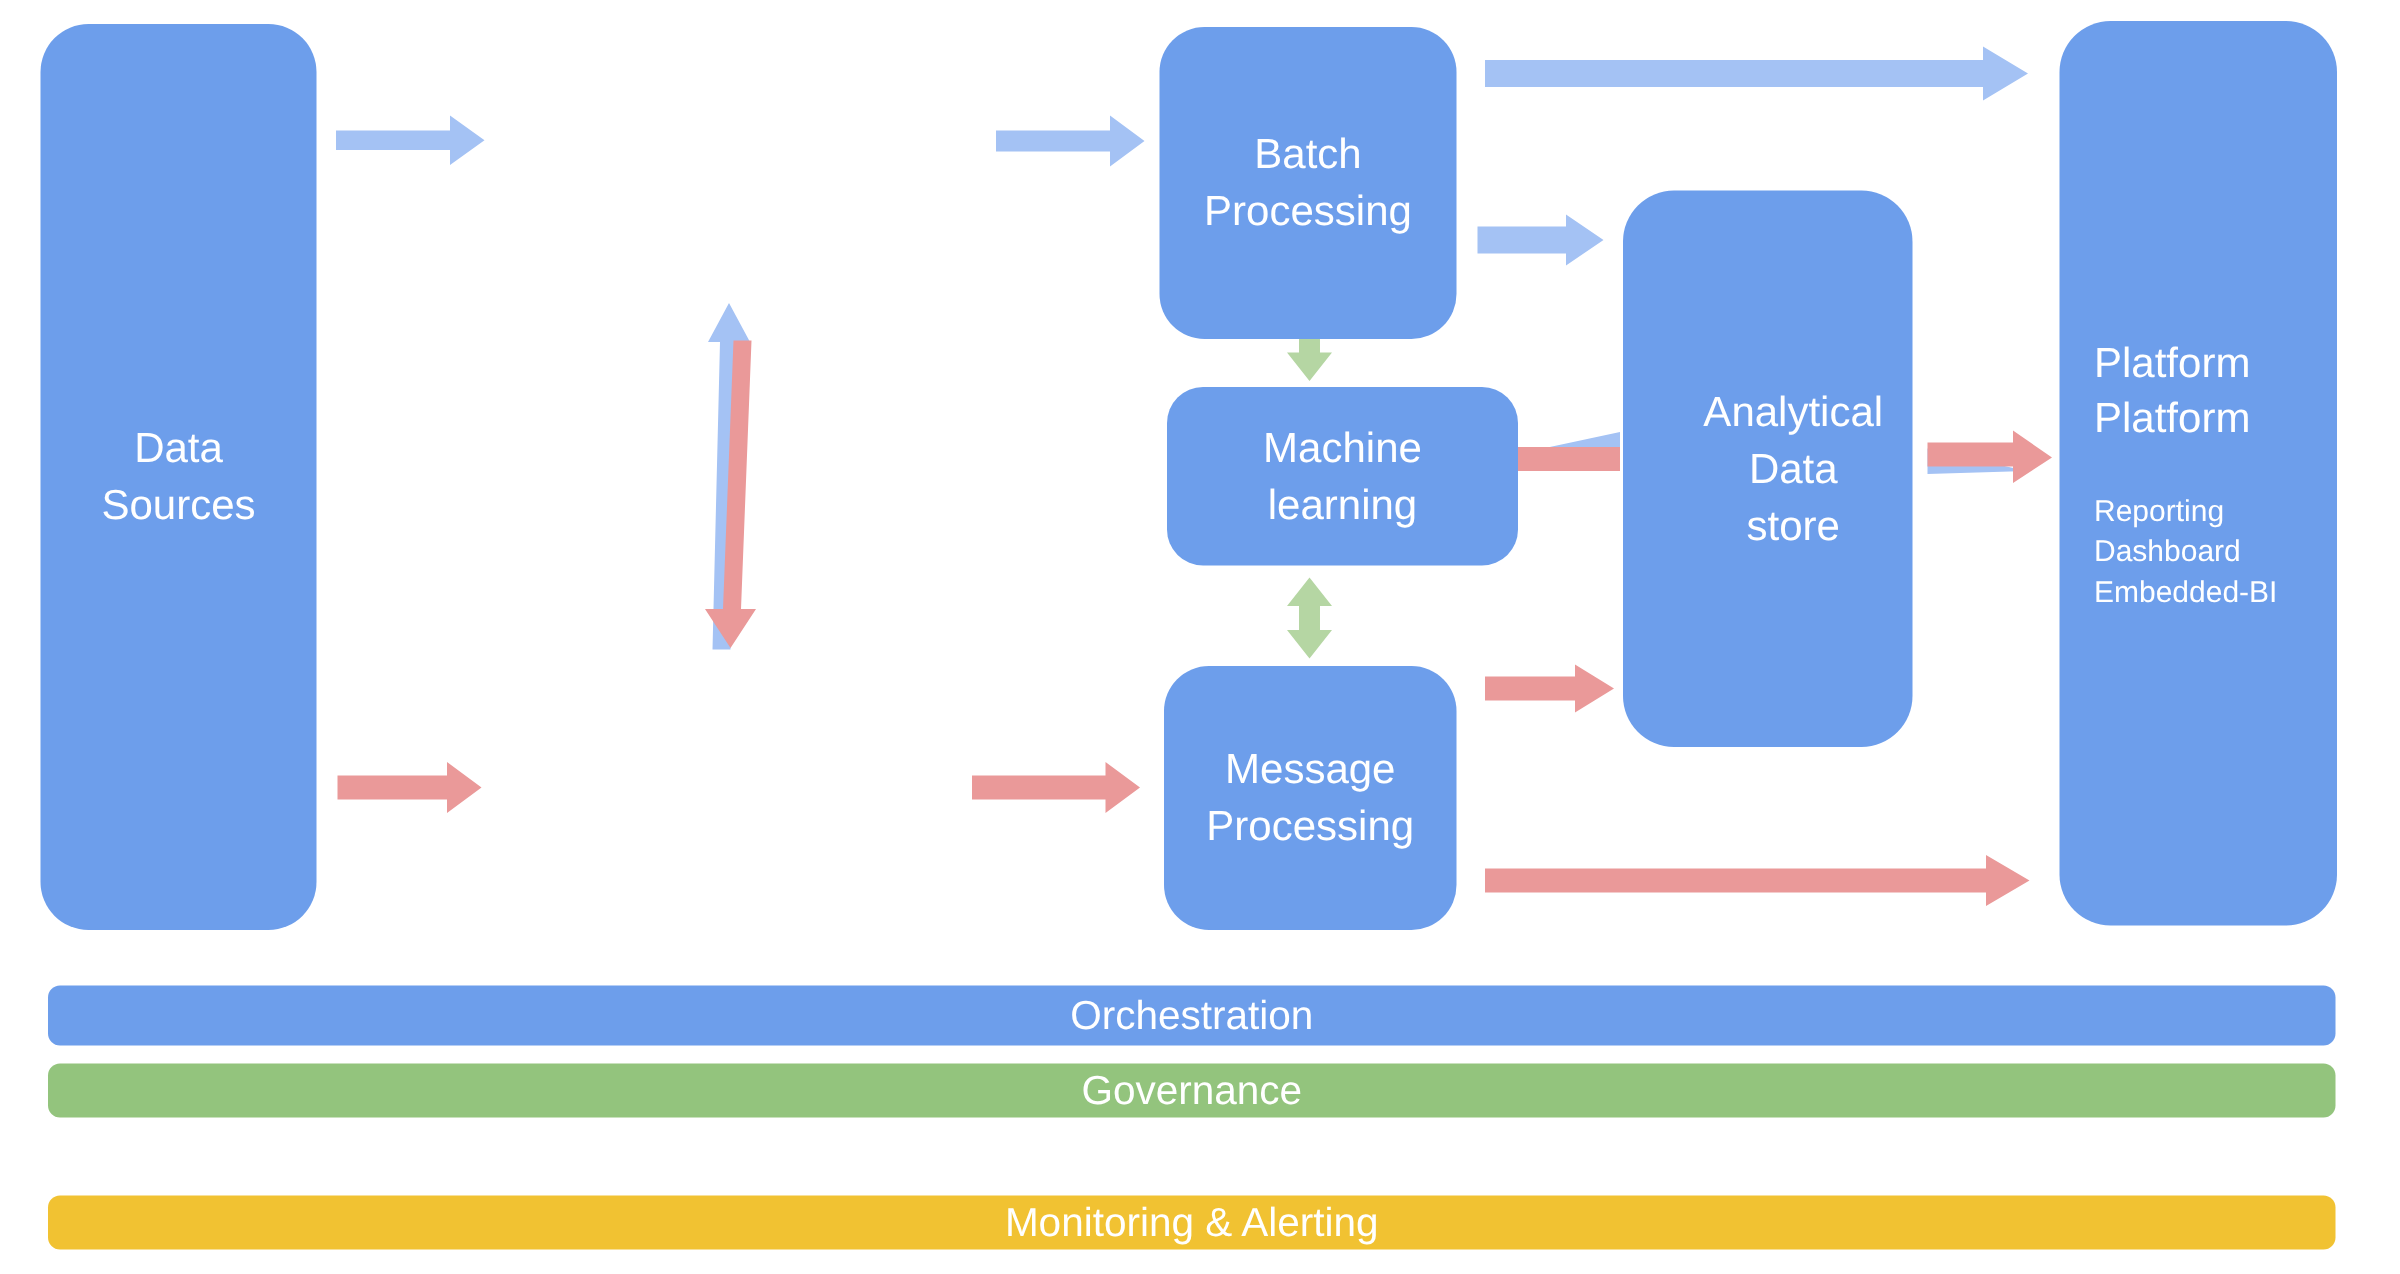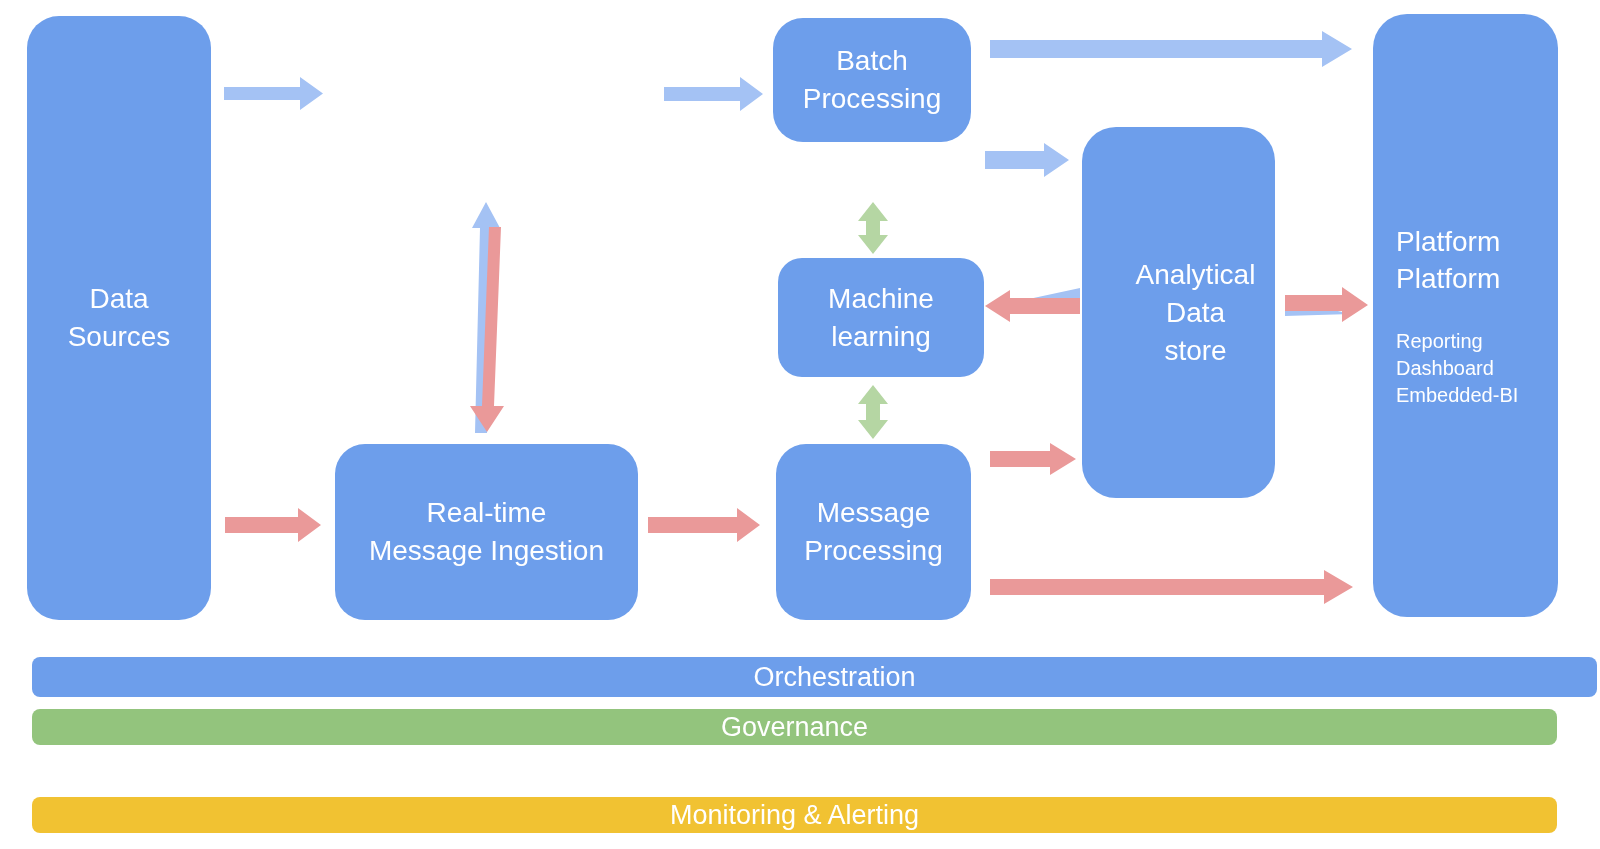--- a/index.html
+++ b/index.html
@@ -15,36 +15,36 @@
   .box{
     position:absolute;background:var(--box_blue);color:#ffffff;
     display:flex;flex-direction:column;justify-content:center;align-items:center;
     text-align:center;
   }
   .box .ln{display:block;font-size:28px;line-height:38px;}
 
   .b-datasources{left:27px;top:16px;width:184px;height:604px;border-radius:32px;}
   .b-datastorage{left:332px;top:16px;width:310px;height:177px;border-radius:30px;}
   .b-ingestion{left:335px;top:444px;width:303px;height:176px;border-radius:30px;}
-  .b-batch{left:773px;top:18px;width:198px;height:124px;border-radius:30px;}
-  .b-ml{left:778px;top:258px;width:206px;height:119px;border-radius:24px;}
+  .b-batch{left:773px;top:18px;width:198px;height:208px;border-radius:30px;}
+  .b-ml{left:778px;top:258px;width:234px;height:119px;border-radius:24px;}
   .b-stream{left:776px;top:444px;width:195px;height:176px;border-radius:30px;}
   .b-store{left:1082px;top:127px;width:193px;height:371px;border-radius:34px;
     align-items:center;text-align:left;box-sizing:border-box;padding-left:34px;}
   .b-platform{left:1373px;top:14px;width:185px;height:603px;border-radius:34px;
     align-items:flex-start;text-align:left;box-sizing:border-box;padding-left:23px;}
   .b-platform .ln{font-size:28px;line-height:37px;}
   .b-platform .sub{display:block;font-size:20px;line-height:27px;}
   .b-platform .gap{height:31px;}
 
   .bar{
     position:absolute;left:32px;width:1525px;border-radius:8px;color:#ffffff;
     display:flex;align-items:center;justify-content:center;font-size:27px;
   }
-  .bar-orchestration{top:657px;height:40px;background:var(--bar_blue);padding-left:40px;}
+  .bar-orchestration{top:657px;height:40px;background:var(--bar_blue);}
   .bar-governance{top:709px;height:36px;background:var(--bar_green);}
   .bar-security{top:755px;height:36px;background:var(--bar_red);}
   .bar-monitoring{top:797px;height:36px;background:var(--bar_yellow);}
 </style>
 </head>
 <body>
 
 <div class="canvas">
 
   <svg class="arrow-layer" viewBox="0 0 1600 849" xmlns="http://www.w3.org/2000/svg">
@@ -71,24 +71,20 @@
     <polygon class="f-ablue" points="1285,299 1351,314 1285,316"></polygon>
     <polygon class="f-ared" points="1285,295 1342,295 1342,287 1368,305 1342,322 1342,311 1285,311"></polygon>
   </svg>
 
   <div class="box b-datasources">
     <span class="ln">Data</span>
     <span class="ln">Sources</span>
   </div>
 
 
-  <div class="box b-ingestion">
-    <span class="ln">Real-time</span>
-    <span class="ln">Message Ingestion</span>
-  </div>
 
   <div class="box b-batch">
     <span class="ln">Batch</span>
     <span class="ln">Processing</span>
   </div>
 
   <div class="box b-ml">
     <span class="ln">Machine</span>
     <span class="ln">learning</span>
   </div>

